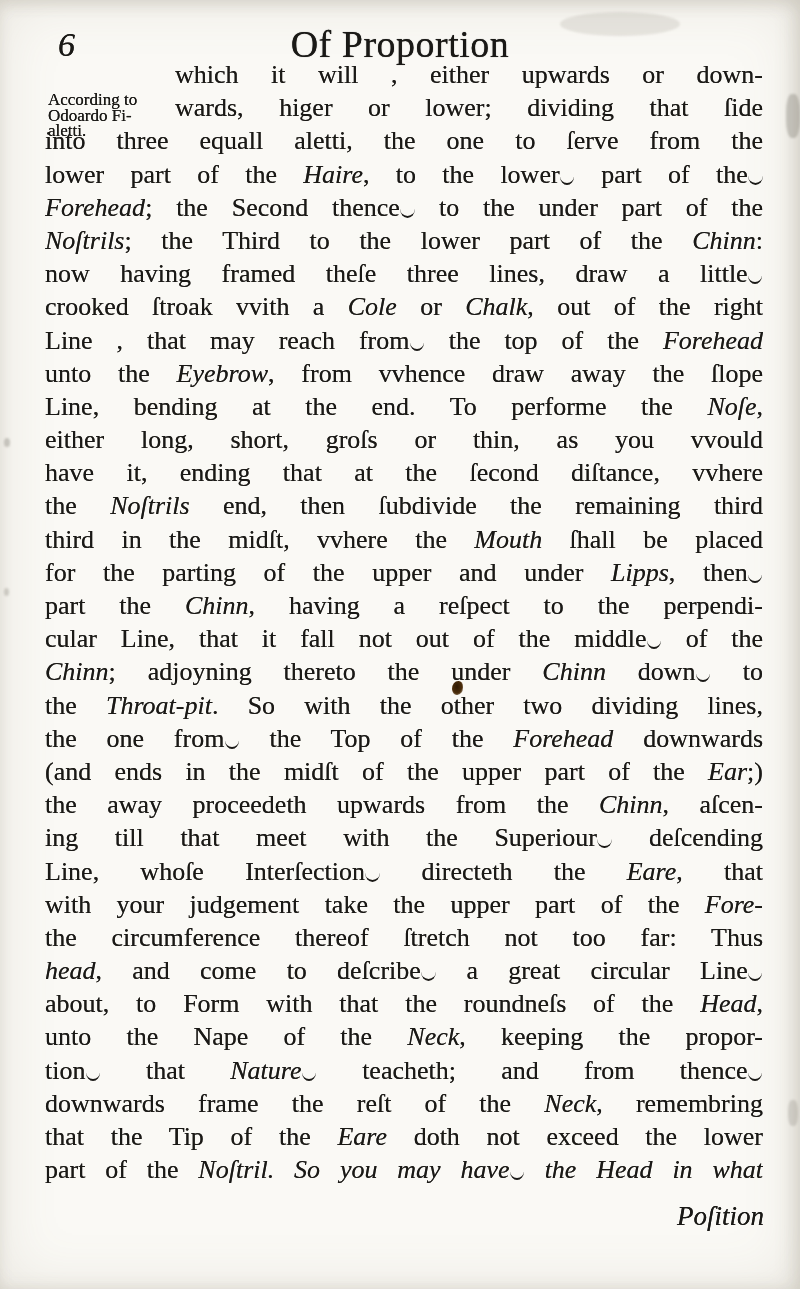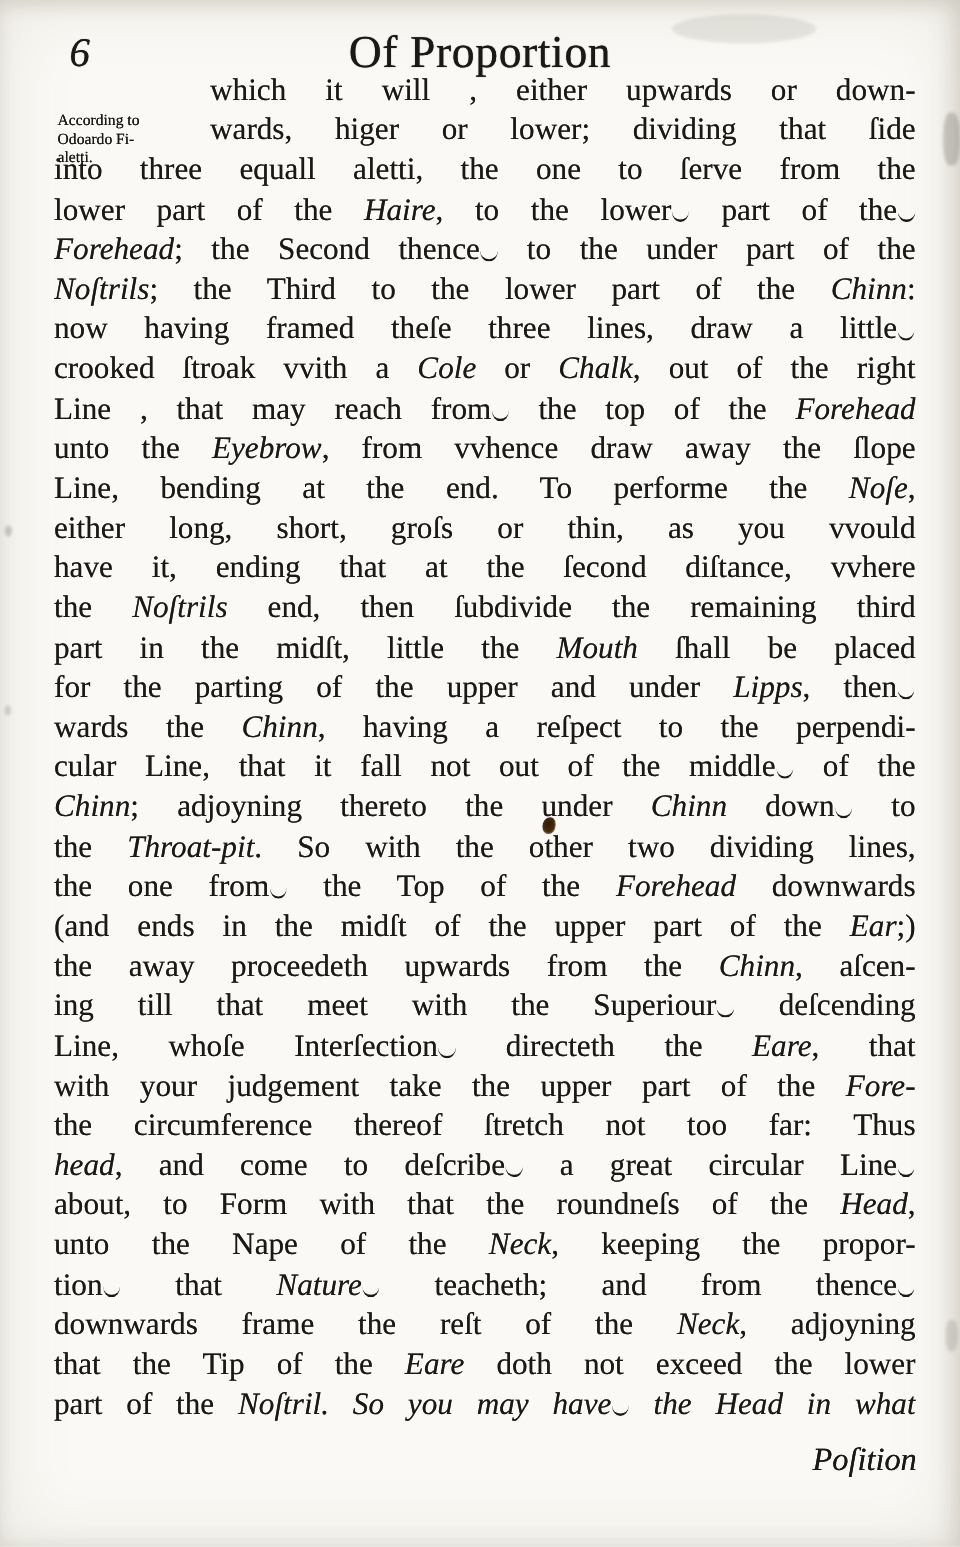--- a/index.html
+++ b/index.html
@@ -23,21 +23,21 @@
     font-size:34px;font-style:italic;
     text-shadow:0 0 .6px currentColor;
   }
   .title{
     position:absolute;top:22px;left:0;width:100%;
     text-align:center;font-size:38px;letter-spacing:.5px;
     text-shadow:0 0 .7px currentColor;
   }
   .margin-note{
     position:absolute;left:48px;top:92px;width:126px;
-    font-size:13px;line-height:15.5px;
+    font-size:17px;line-height:15.5px;
     text-shadow:0 0 .4px currentColor;
   }
   .margin-note .mn-line:nth-child(n+2){}
   .text-block{
     position:absolute;left:45px;top:58px;width:718px;
     font-size:26px;line-height:33.2px;
     text-shadow:0 0 .55px rgba(20,18,14,.75);
   }
   .line{
     height:33.2px;overflow:hidden;
@@ -97,37 +97,37 @@
     <div class="line"><em>Forehead</em><span>; the Second thence<span class="sw"></span> to the under part of the</span></div>
     <div class="line"><em>Noſtrils</em><span>; the Third to the lower part of the </span><em>Chinn</em><span>:</span></div>
     <div class="line"><span>now having framed theſe three lines, draw a little<span class="sw"></span></span></div>
     <div class="line"><span>crooked ſtroak vvith a </span><em>Cole</em><span> or </span><em>Chalk</em><span>, out of the right</span></div>
     <div class="line"><span>Line , that may reach from<span class="sw"></span> the top of the </span><em>Forehead</em></div>
     <div class="line"><span>unto the </span><em>Eyebrow</em><span>, from vvhence draw away the ſlope</span></div>
     <div class="line"><span>Line, bending at the end.  To performe the </span><em>Noſe</em><span>,</span></div>
     <div class="line"><span>either long, short, groſs or thin, as you vvould</span></div>
     <div class="line"><span>have it, ending that at the ſecond diſtance, vvhere</span></div>
     <div class="line"><span>the </span><em>Noſtrils</em><span> end, then ſubdivide the remaining third</span></div>
-    <div class="line"><span>part in the midſt, little the </span><em>Mouth</em><span> ſhall be placed</span></div>
+    <div class="line"><span>third in the midſt, vvhere the </span><em>Mouth</em><span> ſhall be placed</span></div>
     <div class="line"><span>for the parting of the upper and under </span><em>Lipps</em><span>, then<span class="sw"></span></span></div>
-    <div class="line"><span>wards the </span><em>Chinn</em><span>, having a reſpect to the perpendi-</span></div>
+    <div class="line"><span>part the </span><em>Chinn</em><span>, having a reſpect to the perpendi-</span></div>
     <div class="line"><span>cular Line, that it fall not out of the middle<span class="sw"></span> of the</span></div>
     <div class="line"><em>Chinn</em><span>; adjoyning thereto the under </span><em>Chinn</em><span> down<span class="sw"></span> to</span></div>
     <div class="line"><span>the </span><em>Throat-pit</em><span>.  So with the other two dividing lines,</span></div>
     <div class="line"><span>the one from<span class="sw"></span> the Top of the </span><em>Forehead</em><span> downwards</span></div>
     <div class="line"><span>(and ends in the midſt of the upper part of the </span><em>Ear</em><span>;)</span></div>
     <div class="line"><span>the away proceedeth upwards from the </span><em>Chinn</em><span>, aſcen-</span></div>
     <div class="line"><span>ing till that meet with the Superiour<span class="sw"></span> deſcending</span></div>
     <div class="line"><span>Line, whoſe Interſection<span class="sw"></span> directeth the </span><em>Eare</em><span>, that</span></div>
     <div class="line"><span>with your judgement take the upper part of the </span><em>Fore-</em></div>
     <div class="line"><span>the circumference thereof ſtretch not too far:  Thus</span></div>
     <div class="line"><em>head</em><span>, and come to deſcribe<span class="sw"></span> a great circular Line<span class="sw"></span></span></div>
     <div class="line"><span>about, to Form with that the roundneſs of the </span><em>Head</em><span>,</span></div>
     <div class="line"><span>unto the Nape of the </span><em>Neck</em><span>, keeping the propor-</span></div>
     <div class="line"><span>tion<span class="sw"></span> that </span><em>Nature</em><span><span class="sw"></span> teacheth; and from thence<span class="sw"></span></span></div>
-    <div class="line"><span>downwards frame the reſt of the </span><em>Neck</em><span>, adjoyning</span></div>
+    <div class="line"><span>downwards frame the reſt of the </span><em>Neck</em><span>, remembring</span></div>
     <div class="line"><span>that the Tip of the </span><em>Eare</em><span> doth not exceed the lower</span></div>
     <div class="line"><span>part of the </span><em>Noſtril.</em><span> </span><em>So you may have<span class="sw"></span> the Head in what</em></div>
   </div>
 
 <div class="catchword">Poſition</div>
 
 <div class="ink-blot"></div>
 
 </body></html>

